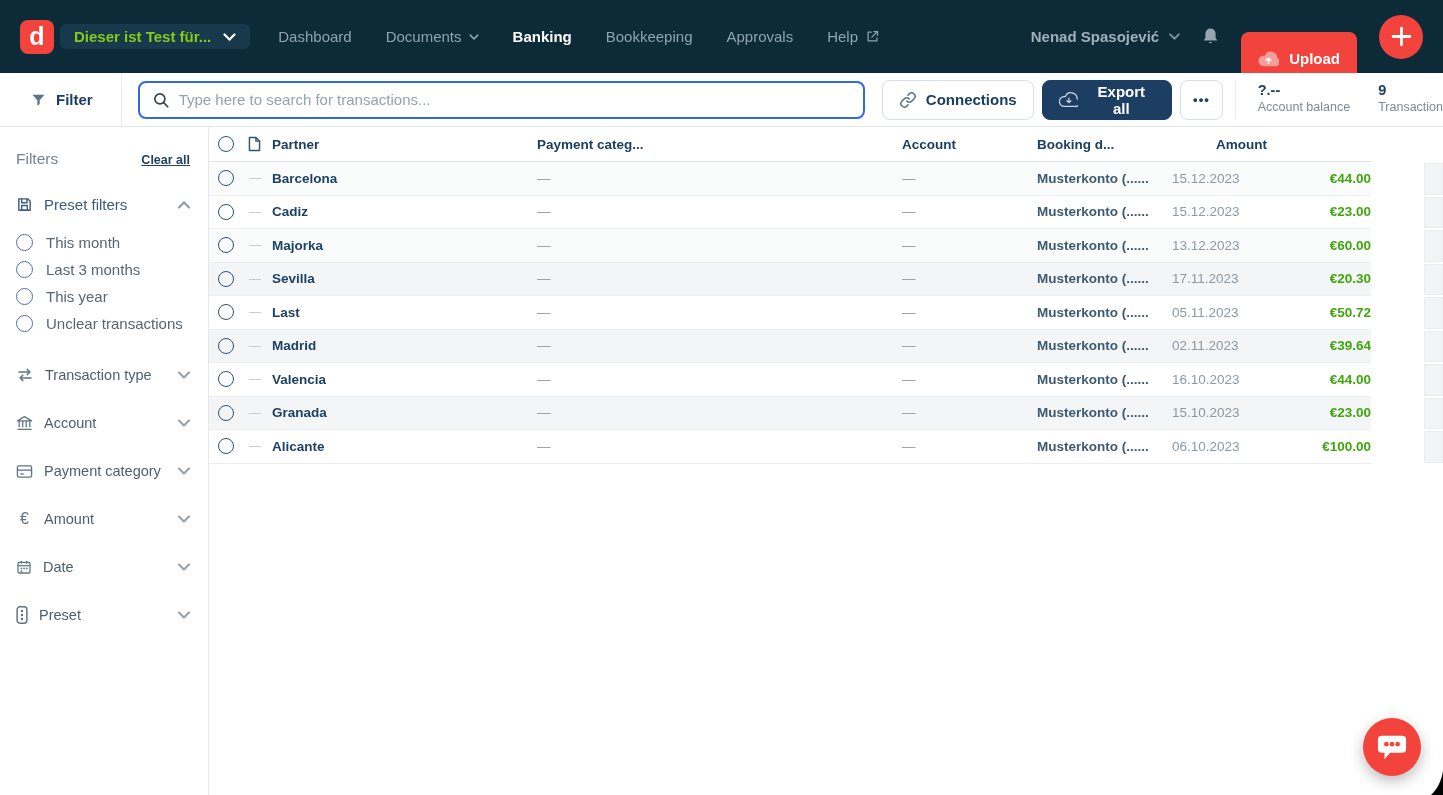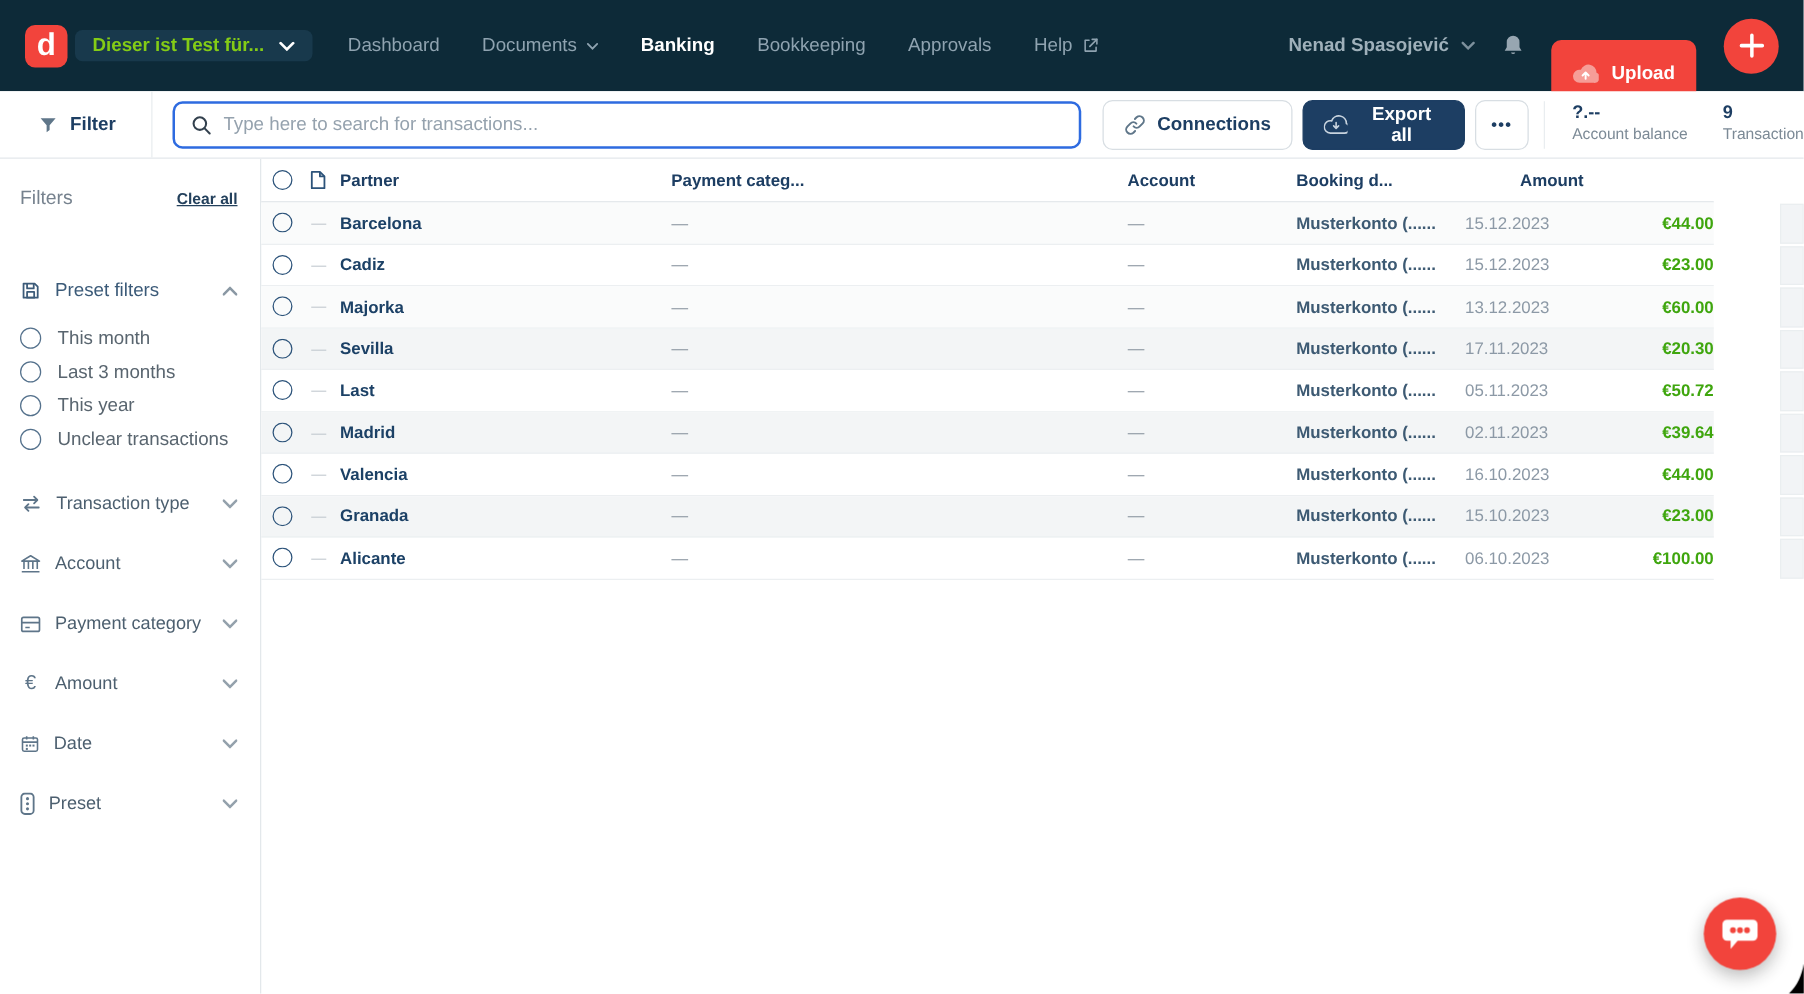--- a/index.html
+++ b/index.html
@@ -54,21 +54,21 @@
 
   
   .content { display:flex; height:668px; }
   .sidebar { width:209px; border-right:1px solid #e3e8eb; padding:23px 18px 0 16px; flex:0 0 auto; }
   .main { flex:1; position:relative; }
 
   
   .sidebar-head { display:flex; align-items:baseline; justify-content:space-between; }
   .filters-title { color:#76828e; font-size:15.5px; }
   .clear-all { color:#23405c; font-size:12.5px; font-weight:bold; text-decoration:underline; cursor:pointer; }
-  .section-head { margin-top:56px; display:flex; align-items:center; gap:11px; cursor:pointer;text-align:center; }
+  .section-head { margin-top:28px; display:flex; align-items:center; gap:11px; cursor:pointer;text-align:center; }
   .section-head .lbl { color:#3b5a78; font-size:15px; }
   .section-head .chev { margin-left:auto; color:#8a98a4; display:flex; }
   .preset-options { margin-top:16px; }
   .radio-row { display:flex; align-items:center; gap:13px; height:27px; cursor:pointer; }
   .radio { width:17px; height:17px; border:1.6px solid #54718c; border-radius:50%; flex:0 0 auto; }
   .radio-label { color:#59656f; font-size:15px; }
   .side-section { display:flex; align-items:center; gap:11px; height:20px; margin-top:28px; cursor:pointer; }
   .side-section:first-of-type { margin-top:34px; }
   .side-section .lbl { color:#4c5f6f; font-size:14.5px; }
   .side-section .chev { margin-left:auto; color:#94a1ac; display:flex; }

